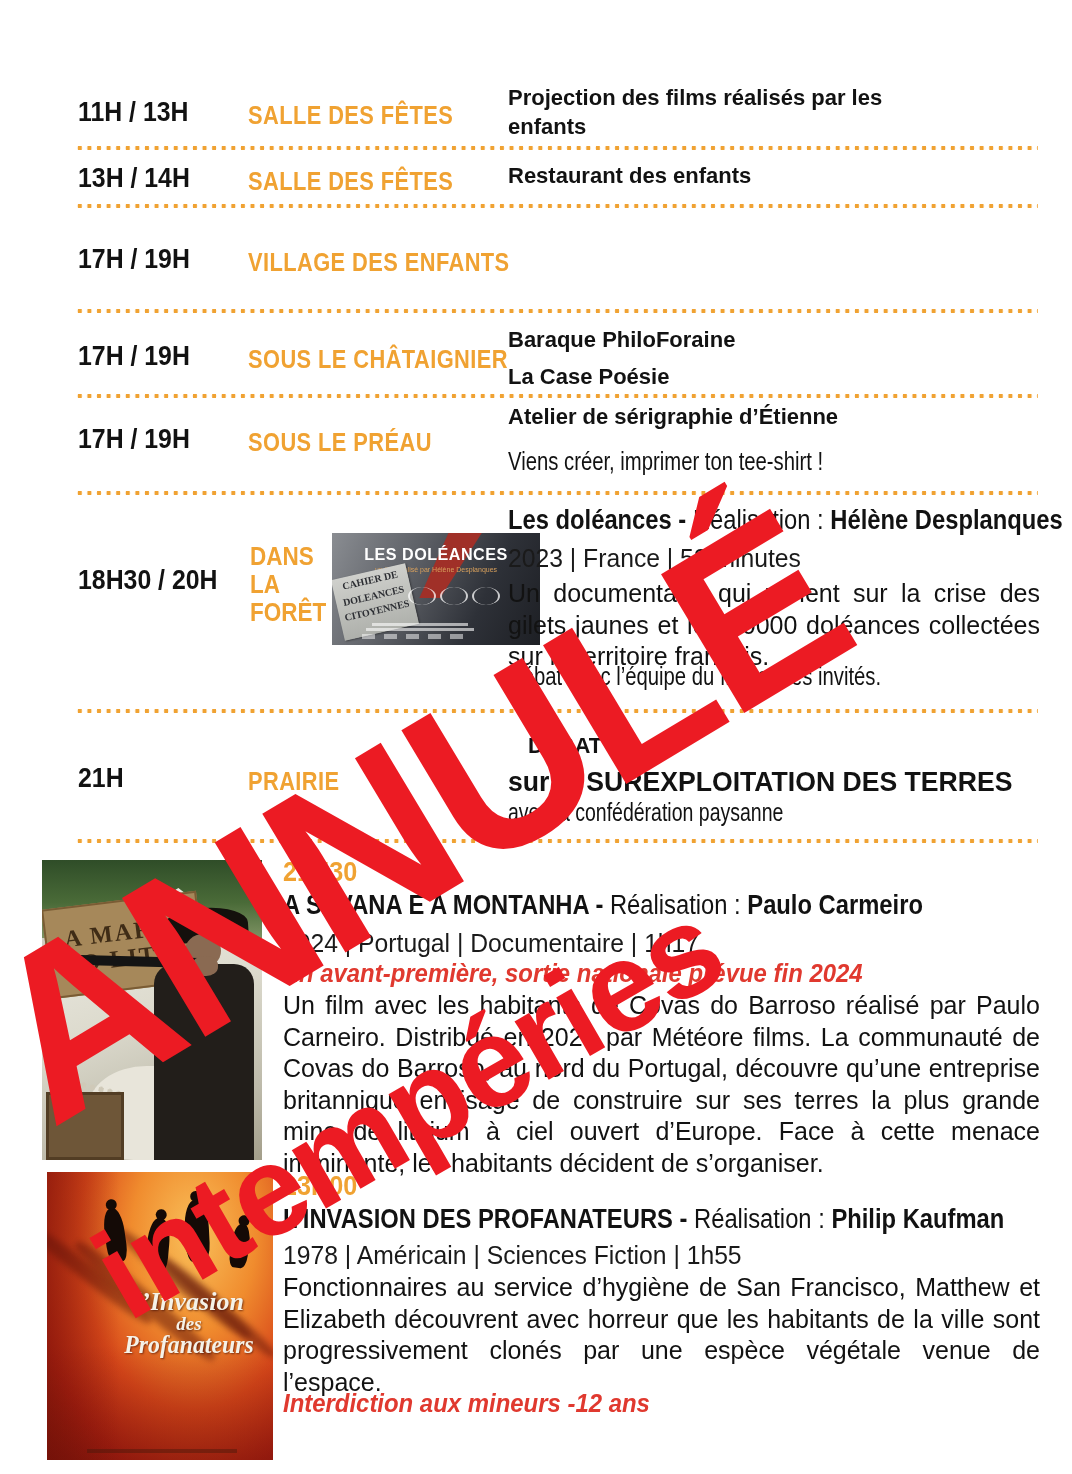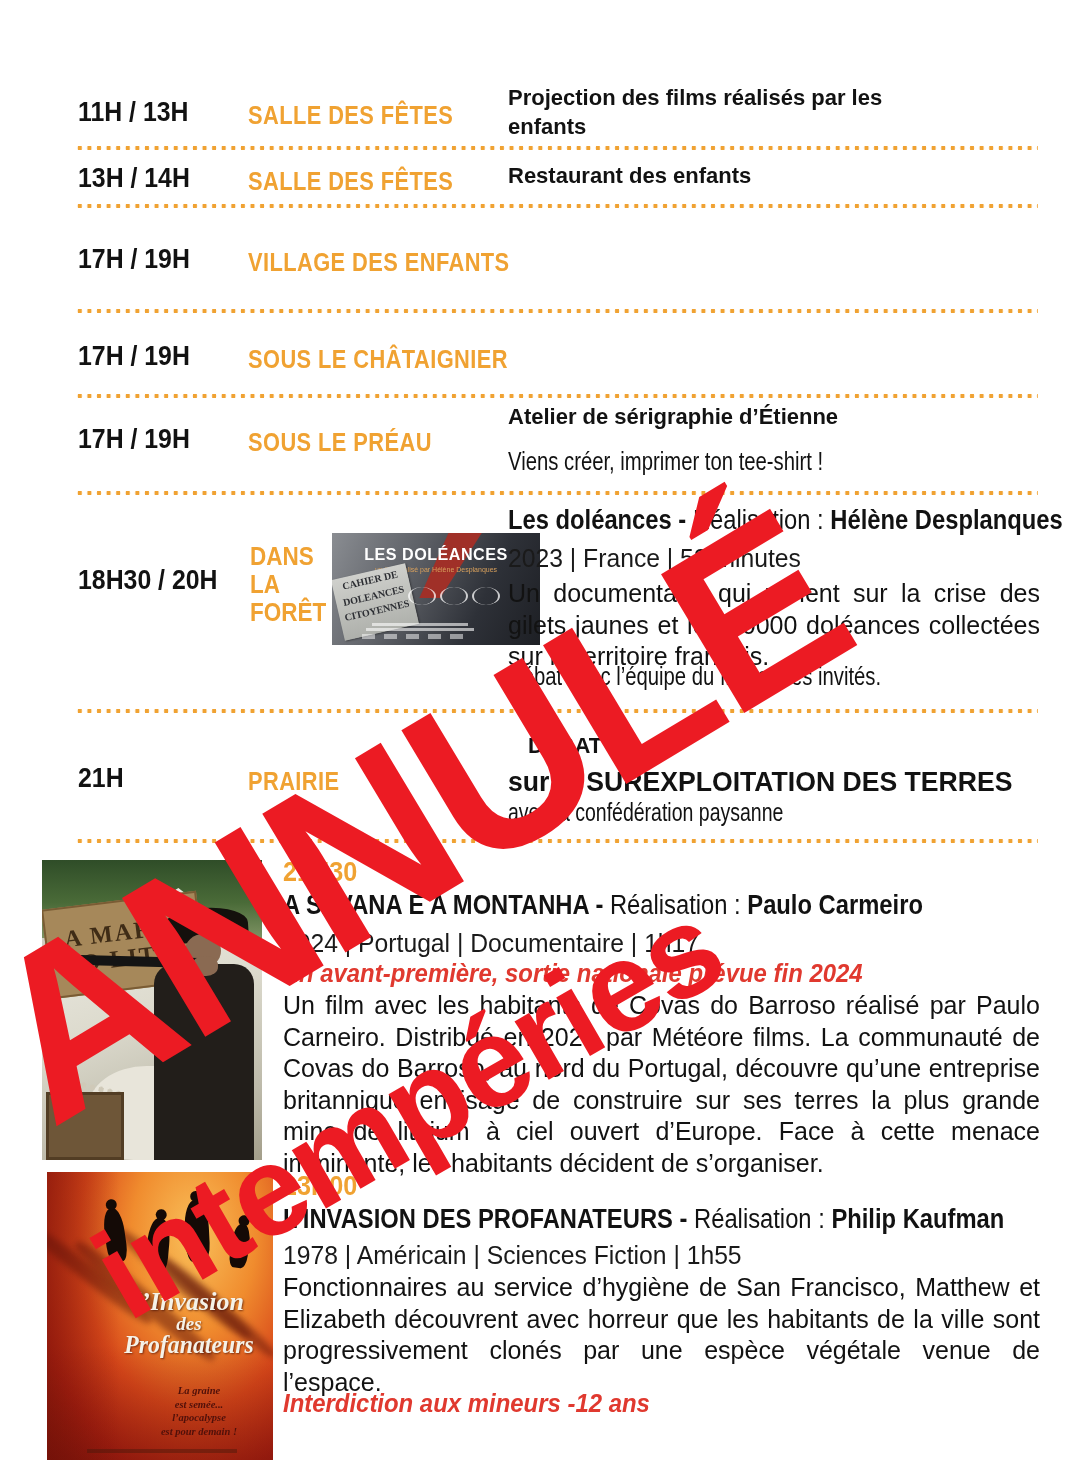--- a/index.html
+++ b/index.html
@@ -106,20 +106,22 @@
   <div class="abs loc" style="left:248px;top:166px">SALLE DES FÊTES</div>
   <div class="abs desc-b" style="left:508px;top:161px;width:520px">Restaurant des enfants</div>
   <div class="sep" style="top:203px"></div>
 
   <div class="abs time" style="left:78px;top:244px">17H / 19H</div>
   <div class="abs loc" style="left:248px;top:247px">VILLAGE DES ENFANTS</div>
   <div class="sep" style="top:308px"></div>
 
   <div class="abs time" style="left:78px;top:341px">17H / 19H</div>
   <div class="abs loc" style="left:248px;top:344px">SOUS LE CHÂTAIGNIER</div>
+  <div class="abs desc-b" style="left:508px;top:325px">Baraque PhiloForaine</div>
+  <div class="abs desc-b" style="left:508px;top:362px">La Case Poésie</div>
   <div class="sep" style="top:393px"></div>
 
   <div class="abs time" style="left:78px;top:424px">17H / 19H</div>
   <div class="abs loc" style="left:248px;top:427px">SOUS LE PRÉAU</div>
   <div class="abs desc-b" style="left:508px;top:402px">Atelier de sérigraphie d’Étienne</div>
   <div class="abs cond" style="left:508px;top:446px">Viens créer, imprimer ton tee-shirt !</div>
   <div class="sep" style="top:490px"></div>
 
   <div class="abs time" style="left:78px;top:565px">18H30 / 20H</div>
   <div class="abs loc-sm" style="left:250px;top:542px">DANS</div>
@@ -202,26 +204,20 @@
     <div class="shadow" style="left:96px;top:128px;width:150px;height:14px;transform:rotate(41deg)"></div>
     <div class="fig" style="left:58px;top:36px;width:20px;height:54px;transform:rotate(-8deg)"></div>
     <div class="fig" style="left:100px;top:46px;width:22px;height:56px;transform:rotate(5deg)"></div>
     <div class="fig" style="left:138px;top:28px;width:24px;height:62px;transform:rotate(-3deg)"></div>
     <div class="fig" style="left:184px;top:52px;width:18px;height:44px;transform:rotate(8deg)"></div>
     <div class="p2-title">
       <div class="l1">l’Invasion</div>
       <div class="l2">des</div>
       <div class="l3">Profanateurs</div>
     </div>
-    <div class="p2-tag">
-      <div>La graine</div>
-      <div>est semée...</div>
-      <div>l’apocalypse</div>
-      <div>est pour demain !</div>
-    </div>
     <div class="p2-credit"></div>
   </div>
 
   <div class="abs orange-time" style="left:283px;top:1170px">23H00</div>
   <div class="abs ftitle" style="left:283px;top:1204px">
     <span>L’INVASION DES PROFANATEURS -</span>
     <span class="rl">Réalisation :</span>
     <span>Philip Kaufman</span>
   </div>
   <div class="abs meta" style="left:283px;top:1240px">1978 | Américain | Sciences Fiction | 1h55</div>

